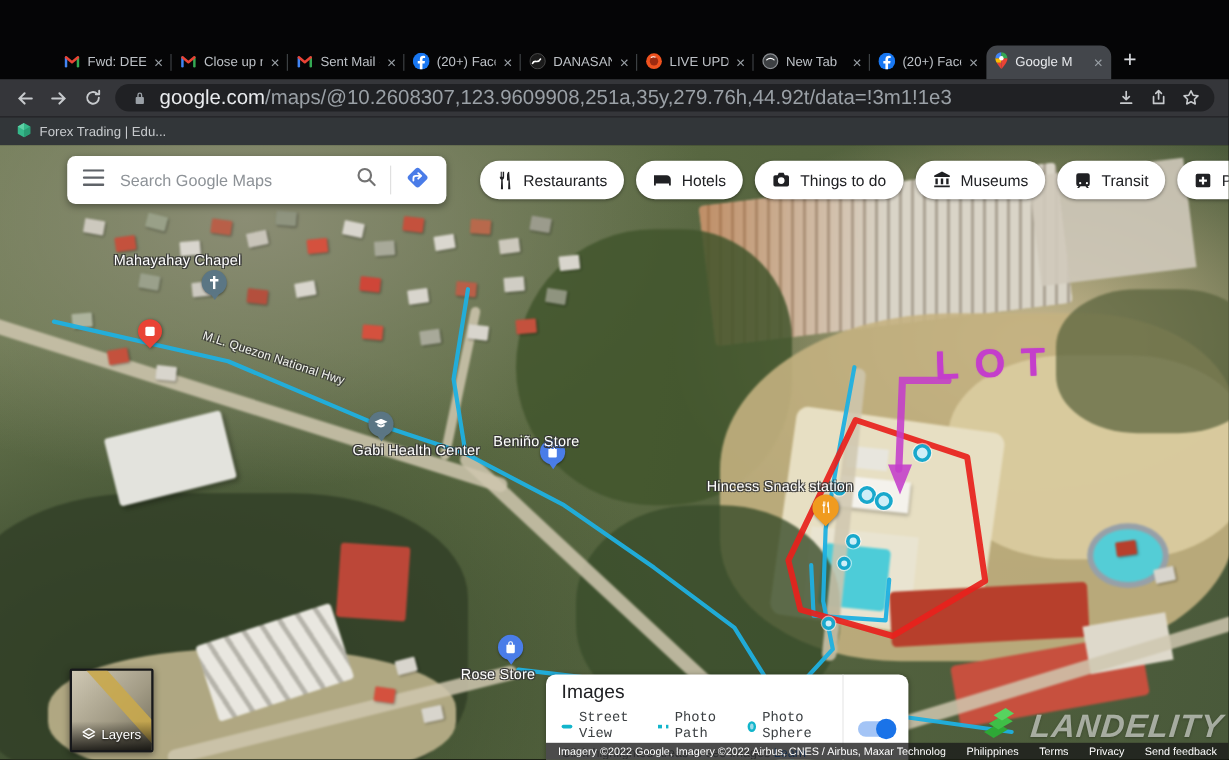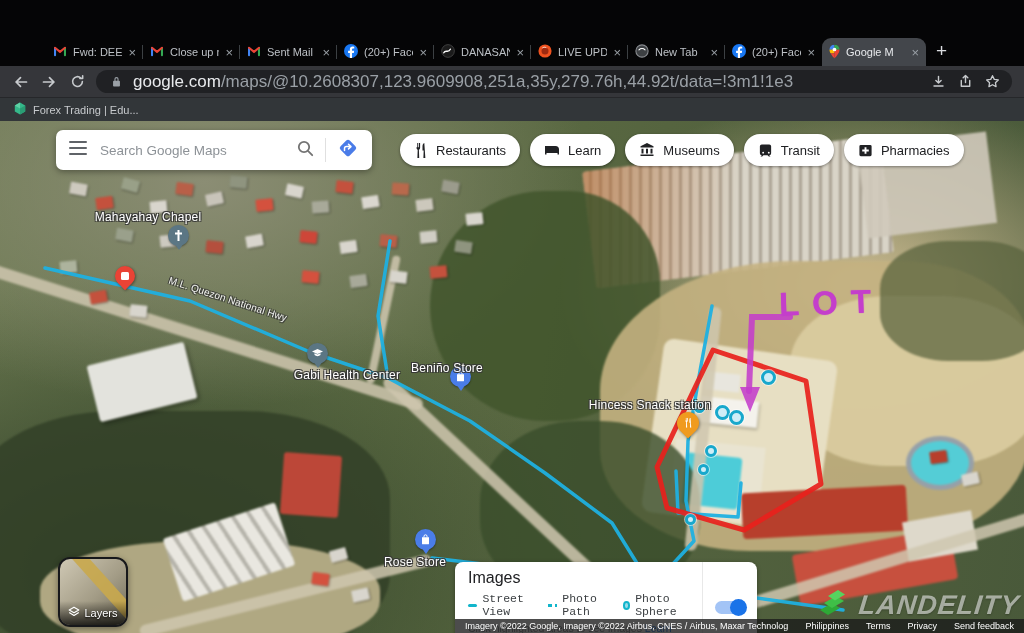--- a/index.html
+++ b/index.html
@@ -71,21 +71,21 @@
   .legend-row{display:flex;align-items:center;gap:6px;font-size:11.5px;color:#3c4043;font-family:Liberation Mono, monospace;}
   .legend-row .item{display:flex;align-items:center;gap:5px;margin-right:8px;}
   .lg-line{width:14px;height:3px;background:#12b5cb;border-radius:2px;}
   .lg-dash{width:14px;height:3px;background:repeating-linear-gradient(90deg,#12b5cb 0 4px,transparent 4px 7px);}
   .lg-dot{width:9px;height:9px;border-radius:50%;background:#9adbe8;border:2px solid #12b5cb;box-sizing:border-box;}
   .legend-hint{font-size:10.5px;color:#70757a;margin-top:4px;}
   .legend-hint a{color:#1a73e8;text-decoration:none;}
   .legend-toggle{width:54px;border-left:1px solid #e8e8e8;display:flex;align-items:center;justify-content:center;}
   .toggle{width:30px;height:13px;background:#a3c4f6;border-radius:7px;position:relative;}
   .toggle::after{content:"";position:absolute;right:-2px;top:-2px;width:17px;height:17px;border-radius:50%;background:#1a73e8;}
-  .layers{position:absolute;left:58px;top:436px;width:66px;height:66px;border-radius:12px;
+  .layers{position:absolute;left:58px;top:436px;width:66px;height:66px;border-radius:2px;
     border:2px solid #17181b;overflow:hidden;z-index:6;box-shadow:0 2px 6px rgba(0,0,0,.4);
     background:linear-gradient(135deg,#cfc8b4 0%,#a39c86 55%,#6f6a58 100%);}
   .layers::before{content:"";position:absolute;left:-12px;top:18px;width:110px;height:13px;background:#c9a84c;
     transform:rotate(48deg);opacity:.9;}
   .layers .cap{position:absolute;left:0;right:0;bottom:0;height:24px;display:flex;align-items:center;
     justify-content:center;gap:4px;background:linear-gradient(transparent,rgba(0,0,0,.75));
     color:#fff;font-size:11px;text-shadow:0 1px 2px #000;}
   .wm{position:absolute;left:816px;top:467px;display:flex;align-items:center;gap:5px;z-index:5;}
   .wm .txt{font-size:27px;font-weight:bold;font-style:italic;letter-spacing:1px;
     color:rgba(255,255,255,.55);transform:skewX(-6deg);text-shadow:0 1px 2px rgba(0,0,0,.25);}
@@ -399,21 +399,27 @@
         <svg width="14" height="15" viewBox="0 0 9 10" fill="#202124">
           <path d="M1.5 0v3.2c0 .7.4 1.1.8 1.3L2.1 10h1.2L3.1 4.5c.4-.2.8-.6.8-1.3V0h-.8v2.8h-.5V0h-.6v2.8h-.5V0zM6.7 0c-.8.3-1.2 1.1-1.2 2.3V5h.8l-.2 5h1.3z"></path>
         </svg>
         <span>Restaurants</span>
       </div>
     <div class="chip">
         <svg width="16" height="16" viewBox="0 0 16 16" fill="#202124">
           <path d="M1 4h1.5v6h11V7.5c0-1.1-.9-2-2-2H7V10H4V4H1v8.5h1.5V11h11v1.5H15V7.5A3.5 3.5 0 0 0 11.5 4H1z"></path>
           <circle cx="5" cy="7" r="1.3"></circle>
         </svg>
-        <span>Learn</span>
+        <span>Hotels</span>
+      </div>
+    <div class="chip">
+        <svg width="16" height="16" viewBox="0 0 16 16">
+          <path fill-rule="evenodd" d="M6 2 5 4H3a1.5 1.5 0 0 0-1.5 1.5V12A1.5 1.5 0 0 0 3 13.5h10A1.5 1.5 0 0 0 14.5 12V5.5A1.5 1.5 0 0 0 13 4h-2l-1-2H6zm2 9.3a2.8 2.8 0 1 0 0-5.6 2.8 2.8 0 0 0 0 5.6z" fill="#202124"></path>
+        </svg>
+        <span>Things to do</span>
       </div>
     <div class="chip">
         <svg width="16" height="16" viewBox="0 0 16 16" fill="#202124">
           <path d="M8 1 1.5 4.3v1.2h13V4.3zM2.5 6.8h2v4.7h-2zM7 6.8h2v4.7H7zm4.5 0h2v4.7h-2zM1.5 12.5h13V14h-13z"></path>
         </svg>
         <span>Museums</span>
       </div>
     <div class="chip">
         <svg width="15" height="15" viewBox="0 0 16 16" fill="#202124">
           <path d="M4 1.5h8a2 2 0 0 1 2 2V11a2 2 0 0 1-2 2l1.3 1.5h-1.8L10.2 13H5.8l-1.3 1.5H2.7L4 13a2 2 0 0 1-2-2V3.5a2 2 0 0 1 2-2zm-.5 3.5h9v3.2h-9zm1 5.3a1 1 0 1 0 2 0 1 1 0 0 0-2 0zm6 0a1 1 0 1 0 2 0 1 1 0 0 0-2 0z"></path>

